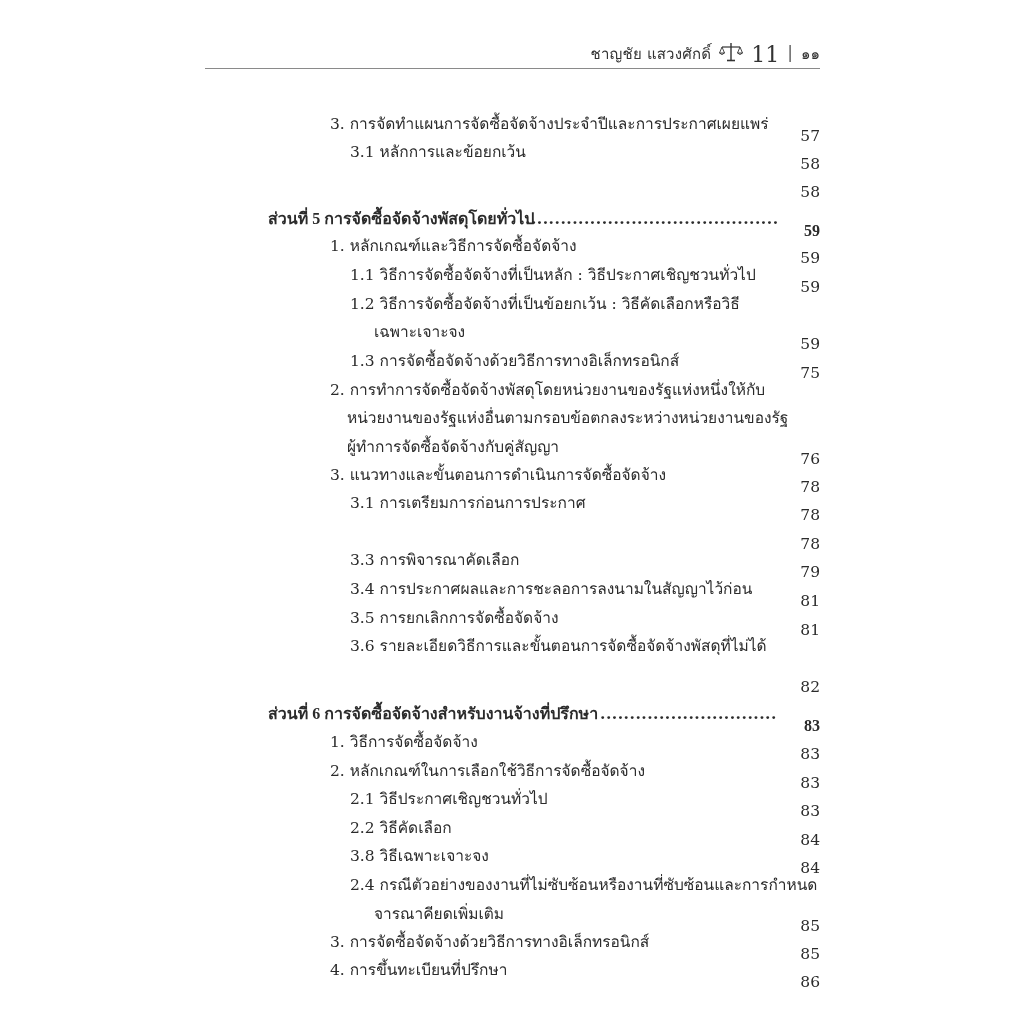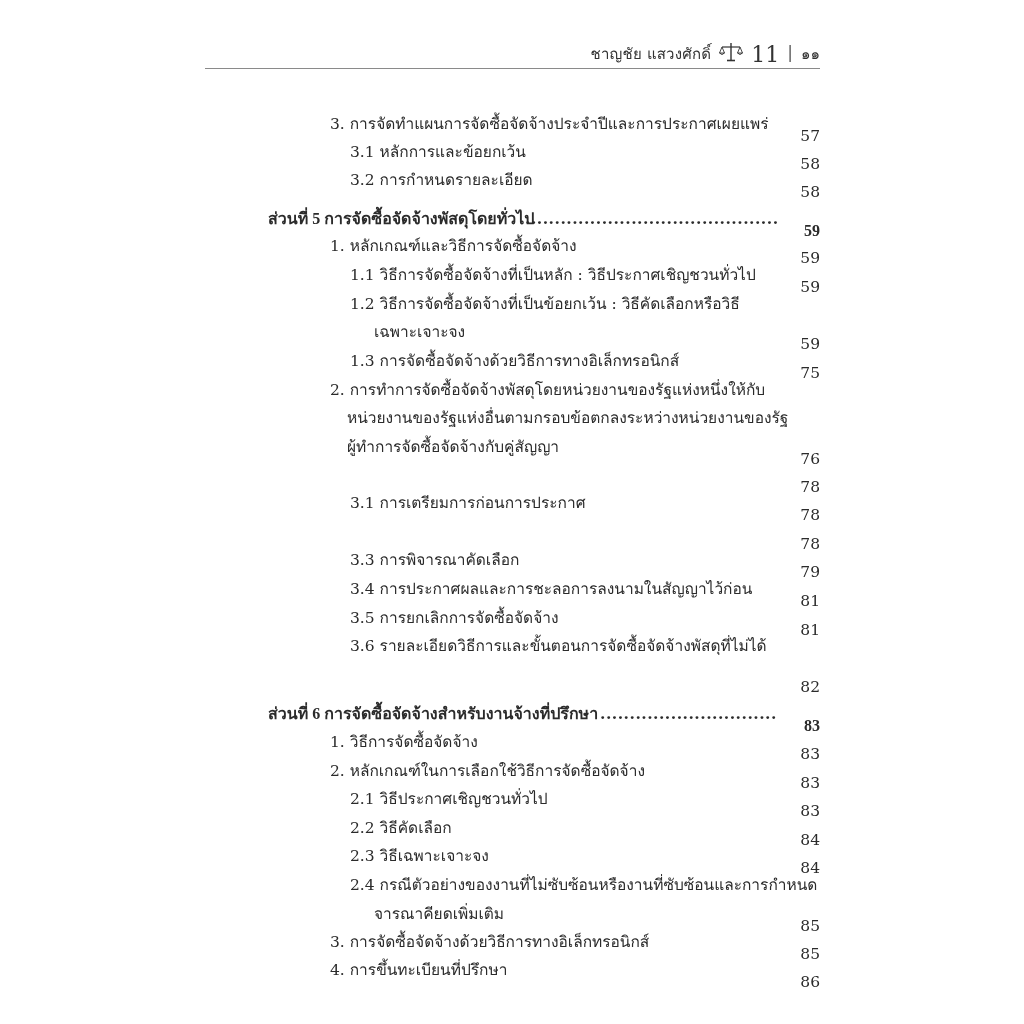--- a/index.html
+++ b/index.html
@@ -99,21 +99,20 @@
 
   <div class="row" style="top:110px;left:330px;width:490px">
     <span class="label">3. การจัดทำแผนการจัดซื้อจัดจ้างประจำปีและการประกาศเผยแพร่</span>
     <span class="page" style="left:450px">57</span>
   </div>
   <div class="row" style="top:138px;left:350px;width:470px">
     <span class="label">3.1 หลักการและข้อยกเว้น</span>
     <span class="page" style="left:430px">58</span>
   </div>
   <div class="row" style="top:166px;left:350px;width:470px">
-    <span class="label">3.2 การกำหนดรายละเอียด</span>
     <span class="page" style="left:430px">58</span>
   </div>
 
   <div class="row section" style="top:205px;left:268px;width:552px">
     <span class="label">ส่วนที่ 5  การจัดซื้อจัดจ้างพัสดุโดยทั่วไป</span>
     <span class="dots" style="left:257px;width:252px">............................................................................................................</span>
     <span class="page" style="left:512px">59</span>
   </div>
   <div class="row" style="top:232px;left:330px;width:490px">
     <span class="label">1. หลักเกณฑ์และวิธีการจัดซื้อจัดจ้าง</span>
@@ -138,20 +137,21 @@
     <span class="label">2. การทำการจัดซื้อจัดจ้างพัสดุโดยหน่วยงานของรัฐแห่งหนึ่งให้กับ</span>
   </div>
   <div class="row" style="top:404px;left:347px;width:473px">
     <span class="label">หน่วยงานของรัฐแห่งอื่นตามกรอบข้อตกลงระหว่างหน่วยงานของรัฐ</span>
   </div>
   <div class="row" style="top:433px;left:347px;width:473px">
     <span class="label">ผู้ทำการจัดซื้อจัดจ้างกับคู่สัญญา</span>
     <span class="page" style="left:433px">76</span>
   </div>
   <div class="row" style="top:461px;left:330px;width:490px">
+    <span class="label">3. แนวทางและขั้นตอนการดำเนินการจัดซื้อจัดจ้าง</span>
     <span class="page" style="left:450px">78</span>
   </div>
   <div class="row" style="top:489px;left:350px;width:470px">
     <span class="label">3.1 การเตรียมการก่อนการประกาศ</span>
     <span class="page" style="left:430px">78</span>
   </div>
   <div class="row" style="top:518px;left:350px;width:470px">
     <span class="page" style="left:430px">78</span>
   </div>
   <div class="row" style="top:546px;left:350px;width:470px">
@@ -188,21 +188,21 @@
   </div>
   <div class="row" style="top:785px;left:350px;width:470px">
     <span class="label">2.1 วิธีประกาศเชิญชวนทั่วไป</span>
     <span class="page" style="left:430px">83</span>
   </div>
   <div class="row" style="top:814px;left:350px;width:470px">
     <span class="label">2.2 วิธีคัดเลือก</span>
     <span class="page" style="left:430px">84</span>
   </div>
   <div class="row" style="top:842px;left:350px;width:470px">
-    <span class="label">2.3 วิธีเฉพาะเจาะจง</span>
+    <span class="label">3.8 วิธีเฉพาะเจาะจง</span>
     <span class="page" style="left:430px">84</span>
   </div>
   <div class="row" style="top:871px;left:350px;width:470px">
     <span class="label">2.4 กรณีตัวอย่างของงานที่ไม่ซับซ้อนหรืองานที่ซับซ้อนและการกำหนด</span>
   </div>
   <div class="row" style="top:900px;left:374px;width:446px">
     <span class="label">จารณาคียดเพิ่มเติม</span>
     <span class="page" style="left:406px">85</span>
   </div>
   <div class="row" style="top:928px;left:330px;width:490px">

